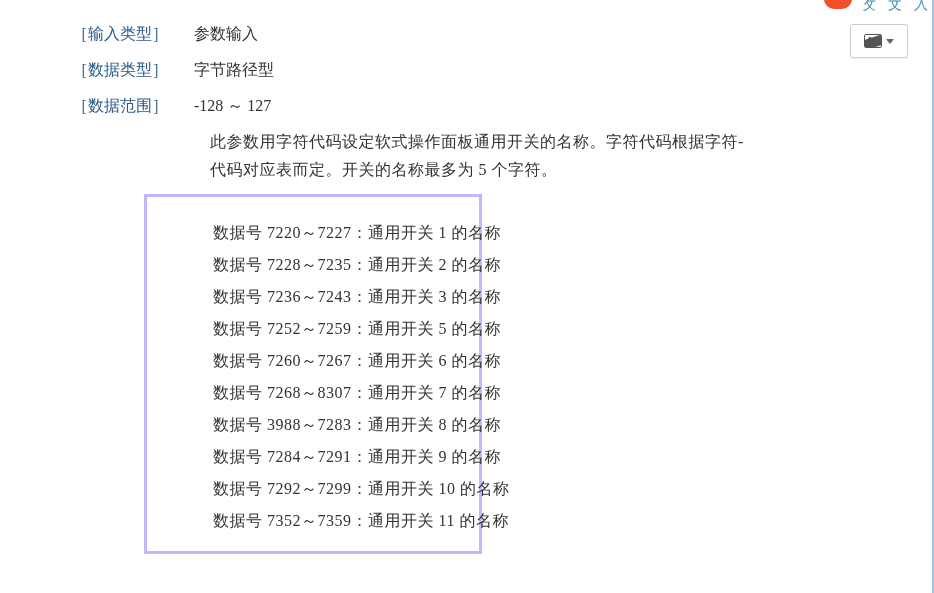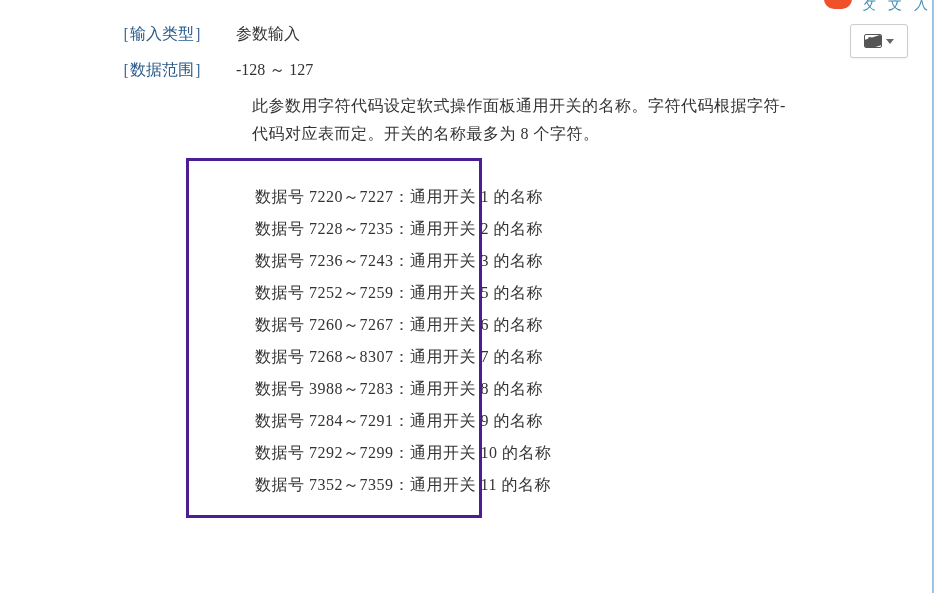--- a/index.html
+++ b/index.html
@@ -7,21 +7,21 @@
       font-family: "SimSun", "宋体", serif;
       font-size: 16px;
       color: #333;
       background: #fff;
       width: 934px;
       height: 593px;
       position: relative;
       overflow: hidden;
     }
     .content {
-      padding: 20px 72px 0 114px;
+      padding: 20px 72px 0 72px;
     }
     .meta-row {
       display: flex;
       margin-bottom: 8px;
       line-height: 28px;
     }
     .meta-label {
       color: #2a5a8a;
       margin-right: 26px;
       white-space: nowrap;
@@ -32,21 +32,21 @@
     }
     .description {
       margin-left: 138px;
       line-height: 28px;
       margin-top: 2px;
       margin-bottom: 10px;
       color: #333;
       letter-spacing: 0.5px;
     }
     .databox {
-      border: 3px solid #4c1d95;
+      border: 3px solid #c4b5fd;
       margin-left: 72px;
       margin-right: 380px;
       padding: 20px 0 14px 0px;
     }
     .data-row {
       margin-left: 66px;
       line-height: 32px;
       color: #333;
       white-space: nowrap;
       letter-spacing: 0.5px;
@@ -144,29 +144,33 @@
   <div class="caret"></div>
 </div>
 
 <div class="content">
 
   <div class="meta-row">
     <span class="meta-label">［输入类型］</span>
     <span class="meta-value">参数输入</span>
   </div>
 
+  <div class="meta-row">
+    <span class="meta-label">［数据类型］</span>
+    <span class="meta-value">字节路径型</span>
+  </div>
 
   <div class="meta-row">
     <span class="meta-label">［数据范围］</span>
     <span class="meta-value">-128 ～ 127</span>
   </div>
 
   <div class="description">
     <div>此参数用字符代码设定软式操作面板通用开关的名称。字符代码根据字符-</div>
-    <div>代码对应表而定。开关的名称最多为 8 个字符。</div>
+    <div>代码对应表而定。开关的名称最多为 5 个字符。</div>
   </div>
 
   <div class="databox">
     <div class="data-row">数据号  7220～7227：通用开关 1 的名称</div>
     <div class="data-row">数据号  7228～7235：通用开关 2 的名称</div>
     <div class="data-row">数据号  7236～7243：通用开关 3 的名称</div>
     <div class="data-row">数据号  7252～7259：通用开关 5 的名称</div>
     <div class="data-row">数据号  7260～7267：通用开关 6 的名称</div>
     <div class="data-row">数据号  7268～8307：通用开关 7 的名称</div>
     <div class="data-row">数据号  3988～7283：通用开关 8 的名称</div>

